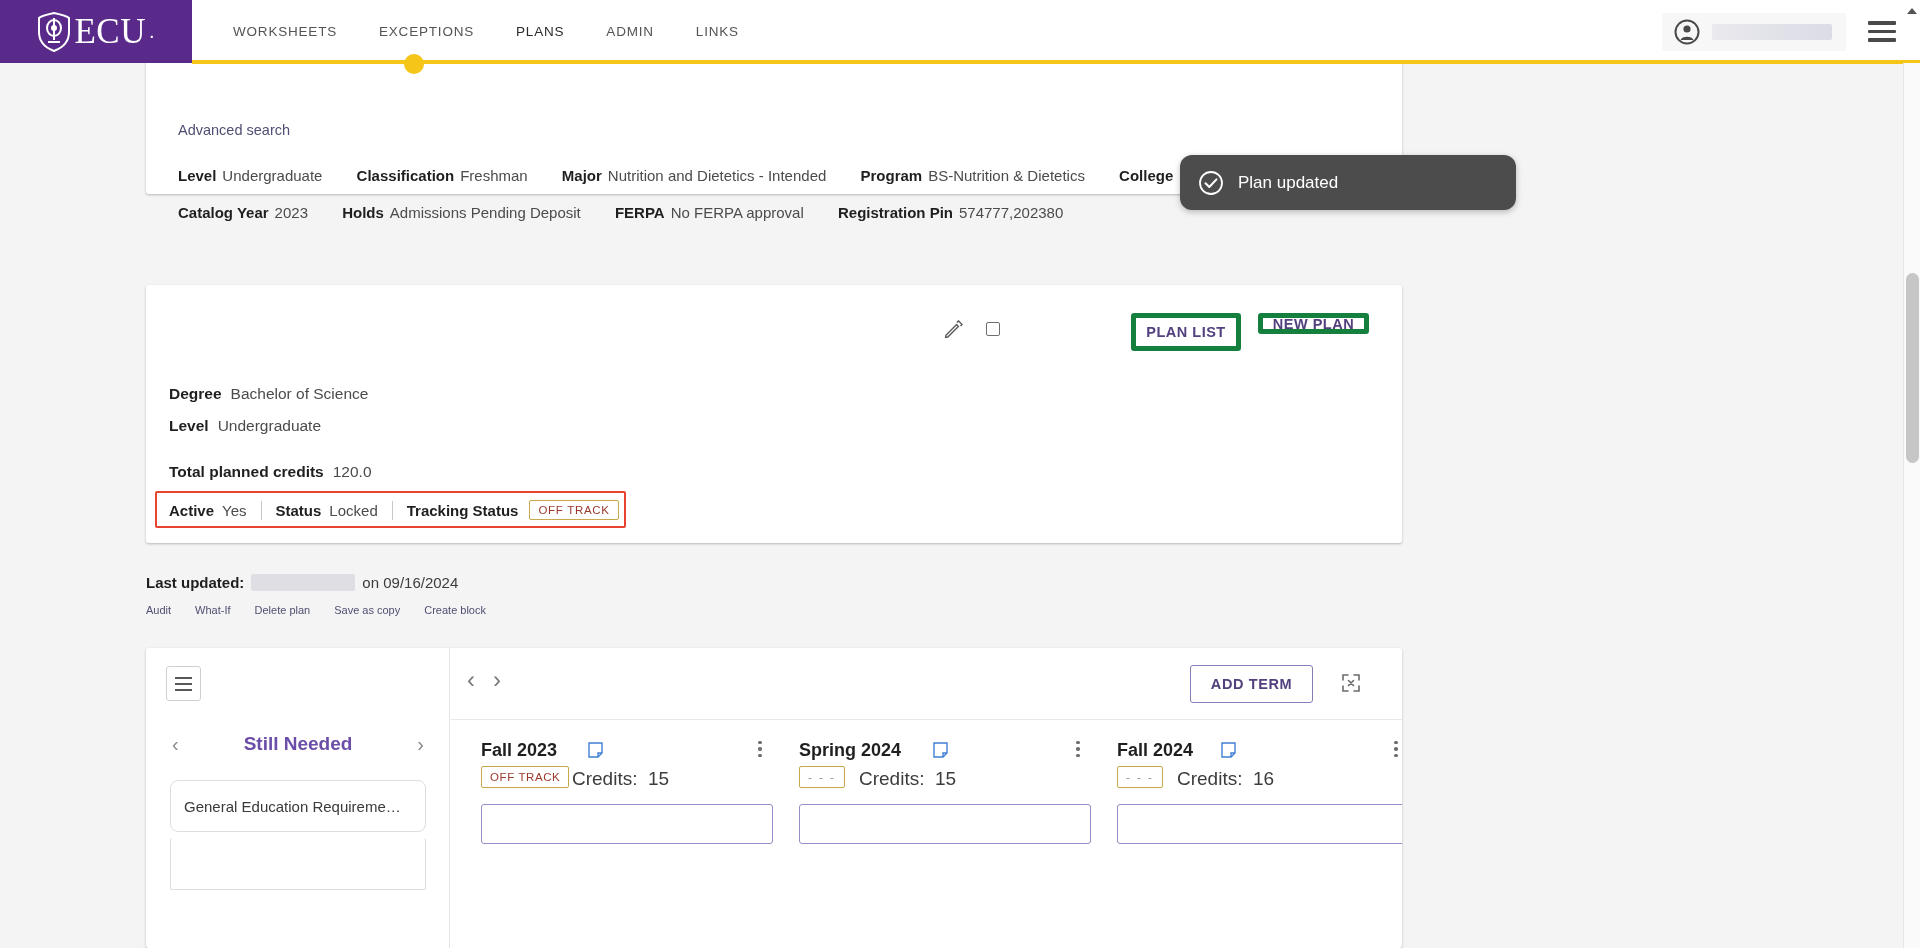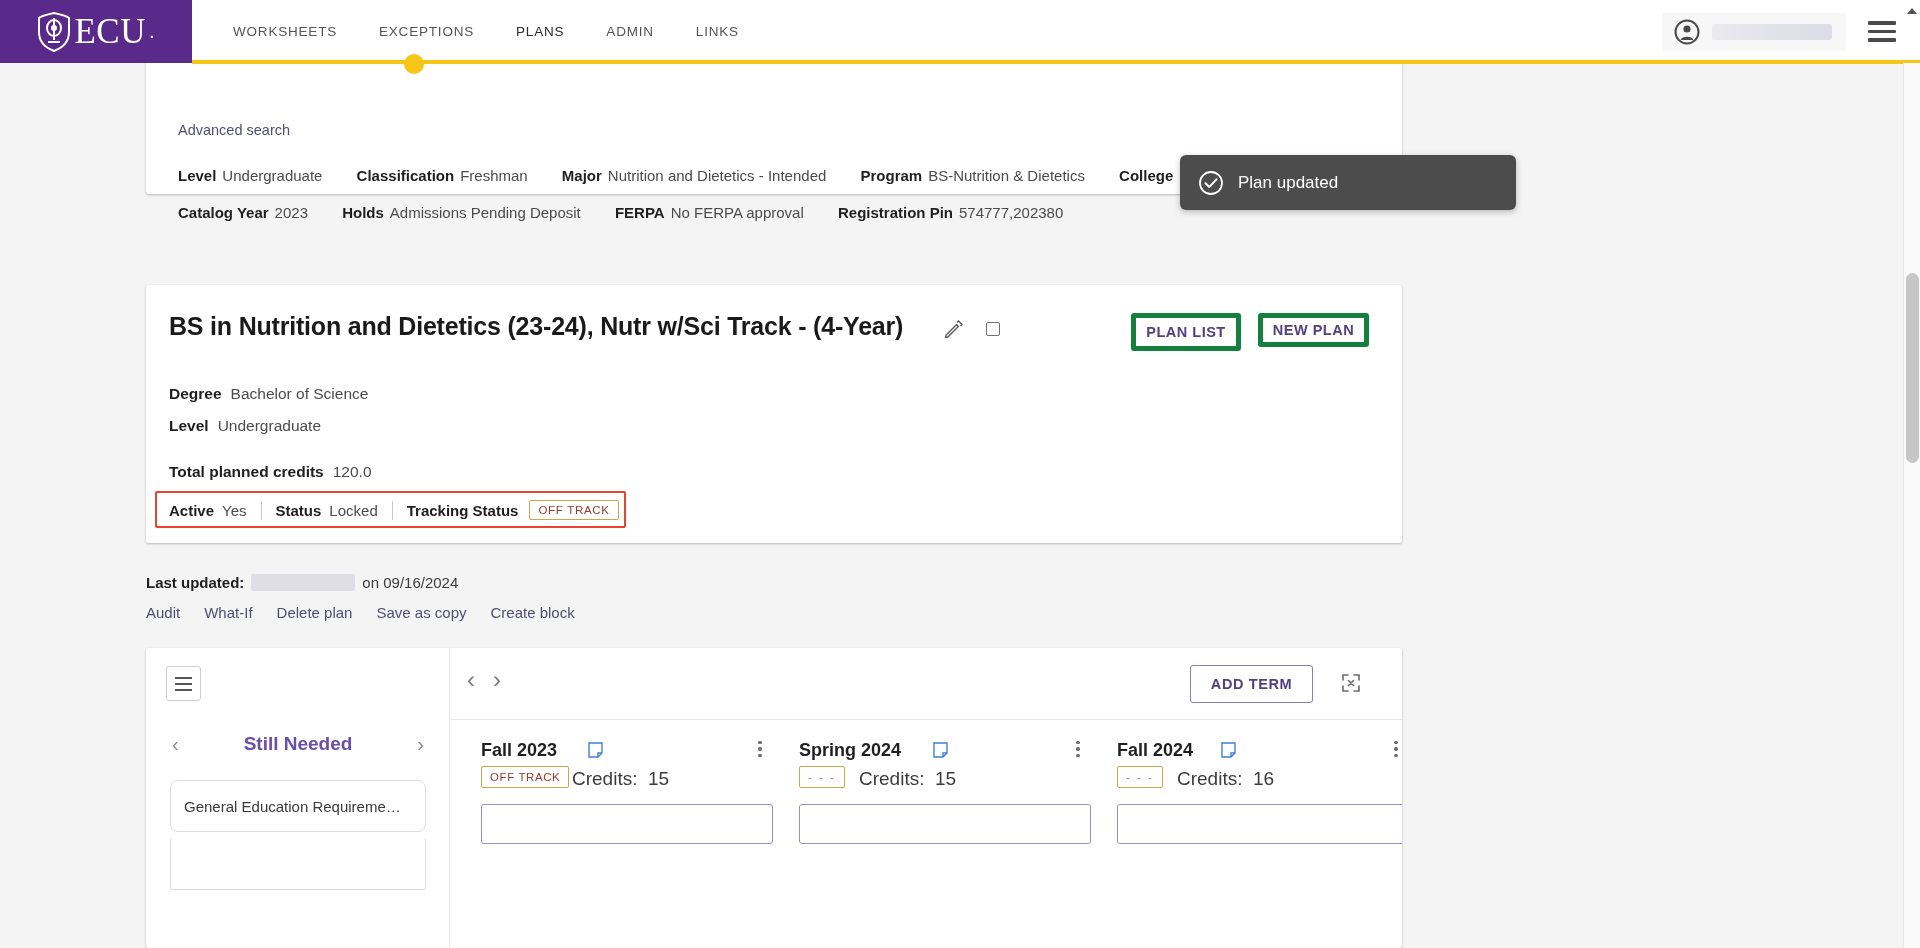--- a/index.html
+++ b/index.html
@@ -53,33 +53,33 @@
   .adv-search { position:absolute; left:178px; top:59px; font-size:14.5px; color:#4f4f73; cursor:pointer; }
 
   .info-row { position:absolute; left:178px; font-size:15px; color:#3c3c3c; white-space:nowrap; }
   .info-row.r1 { top:104px; }
   .info-row.r2 { top:141px; }
   .ilabel { font-weight:700; color:#1f1f1f; }
   .ival { color:#4b4b4b; margin-left:6px; }
   .igap { display:inline-block; width:30px; }
 
   
-  .toast { position:absolute; left:1180px; top:92px; width:336px; height:55px; background:#4c4c4c; border-radius:6px; display:flex; align-items:center; padding-left:18px; gap:14px; box-shadow:0 2px 6px rgba(0,0,0,0.25); z-index:50; }
+  .toast { position:absolute; left:1180px; top:92px; width:336px; height:55px; background:#4c4c4c; border-radius:12px; display:flex; align-items:center; padding-left:18px; gap:14px; box-shadow:0 2px 6px rgba(0,0,0,0.25); z-index:50; }
   .toast-text { color:#fff; font-size:17px; }
   .check-icon { width:26px; height:26px; }
 
   
   .plan-card { position:absolute; left:146px; top:222px; width:1256px; height:258px; }
   .plan-title { position:absolute; left:169px; top:249px; font-size:25px; font-weight:700; color:#1a1a1a; letter-spacing:-0.2px; }
   .pencil { position:absolute; left:944px; top:257px; width:19px; height:19px; cursor:pointer; }
   .copysq { position:absolute; left:986px; top:259px; width:14px; height:14px; border:1.6px solid #707070; border-radius:2px; cursor:pointer; }
 
   .btn-outline { position:absolute; border:5px solid #15803d; background:#fff; color:#53407e; font-size:14.5px; letter-spacing:0.5px; font-weight:600; border-radius:3px; cursor:pointer; display:flex; align-items:center; justify-content:center; font-family:"Liberation Sans", sans-serif; }
   .btn-planlist { left:1131px; top:250px; width:110px; height:38px; }
-  .btn-newplan { left:1258px; top:250px; width:111px; height:34px; }
+  .btn-newplan { left:1258px; top:250px; width:111px; height:21px; }
 
   .kv { position:absolute; font-size:15.5px; }
   .kv .k { font-weight:700; color:#1f1f1f; }
   .kv .v { color:#4b4b4b; margin-left:9px; }
   .kv-degree { left:169px; top:322px; }
   .kv-level  { left:169px; top:354px; }
   .kv-credits{ left:169px; top:400px; }
 
   .status-box { position:absolute; left:155px; top:428px; width:471px; height:37px; border:2.5px solid #e8432f; border-radius:2px; }
   .status-inner { position:absolute; left:169px; top:437px; display:flex; align-items:center; font-size:15px; height:20px; }
@@ -87,21 +87,21 @@
   .status-inner .v { color:#4b4b4b; margin-left:8px; }
   .divider-v { width:1px; height:19px; background:#c8c8c8; margin:0 14px; }
   .badge-offtrack { border:1px solid #c8a84b; color:#9b3a2c; background:#fff; font-size:11.5px; letter-spacing:0.7px; padding:3px 8px; border-radius:2px; margin-left:11px; }
 
   
   .lastupd { position:absolute; left:146px; top:511px; font-size:15px; color:#3c3c3c; display:flex; align-items:center; }
   .lastupd .k { font-weight:700; color:#1f1f1f; }
   .lastupd .redact2 { width:104px; height:17px; background:#dedee4; border-radius:2px; margin:0 7px; }
 
   .linkrow { position:absolute; left:146px; top:541px; display:flex; gap:0; }
-  .plink { font-size:15px; color:#4f4f73; cursor:pointer; padding:0 24px 0 0; }
+  .plink { font-size:11px; color:#4f4f73; cursor:pointer; padding:0 24px 0 0; }
   .plink + .plink { padding-left:0; }
 
   
   .planner { position:absolute; left:146px; top:585px; width:1256px; height:300px; background:#fff; border-radius:3px; box-shadow:0 1px 3px rgba(0,0,0,0.16), 0 1px 2px rgba(0,0,0,0.10); overflow:hidden; }
   .side-col { position:absolute; left:0; top:0; width:304px; height:300px; border-right:1px solid #e4e4e4; }
   .hambtn { position:absolute; left:20px; top:18px; width:35px; height:35px; border:1px solid #cfcfcf; border-radius:3px; display:flex; flex-direction:column; align-items:center; justify-content:center; gap:4px; cursor:pointer; background:#fff; }
   .hambtn span { width:17px; height:2px; background:#585858; }
 
   .sn-head { position:absolute; left:0; top:74px; width:304px; height:44px; display:flex; align-items:center; justify-content:space-between; padding:0 26px; }
   .sn-title { font-size:19px; font-weight:700; color:#6b4ea8; flex:1; text-align:center; }
@@ -212,21 +212,20 @@
       <span class="check-icon">
         <svg width="26" height="26" viewBox="0 0 26 26">
           <circle cx="13" cy="13" r="11" fill="none" stroke="#ffffff" stroke-width="1.8"></circle>
           <path d="M7.5 13.2 L11.3 17 L18.5 9.4" fill="none" stroke="#ffffff" stroke-width="2" stroke-linecap="round" stroke-linejoin="round"></path>
         </svg>
       </span>
       <span class="toast-text">Plan updated</span>
     </div>
 
     <div class="card plan-card"></div>
-    <div class="plan-title">BS in Nutrition and Dietetics (23-24), Nutr w/Sci Track - (4-Year)</div>
 
     <span class="pencil">
       <svg width="19" height="19" viewBox="0 0 19 19">
         <path d="M2 15.2 L12.6 4.6 L14.4 6.4 L3.8 17 L1.6 17.4 Z" fill="none" stroke="#5d5d5d" stroke-width="1.4"></path>
         <path d="M12.9 2.5 L14.5 0.9 L18.1 4.5 L16.5 6.1" fill="none" stroke="#5d5d5d" stroke-width="1.4"></path>
       </svg>
     </span>
     <span class="copysq"></span>
 
     <div class="btn-outline btn-planlist">PLAN LIST</div>

